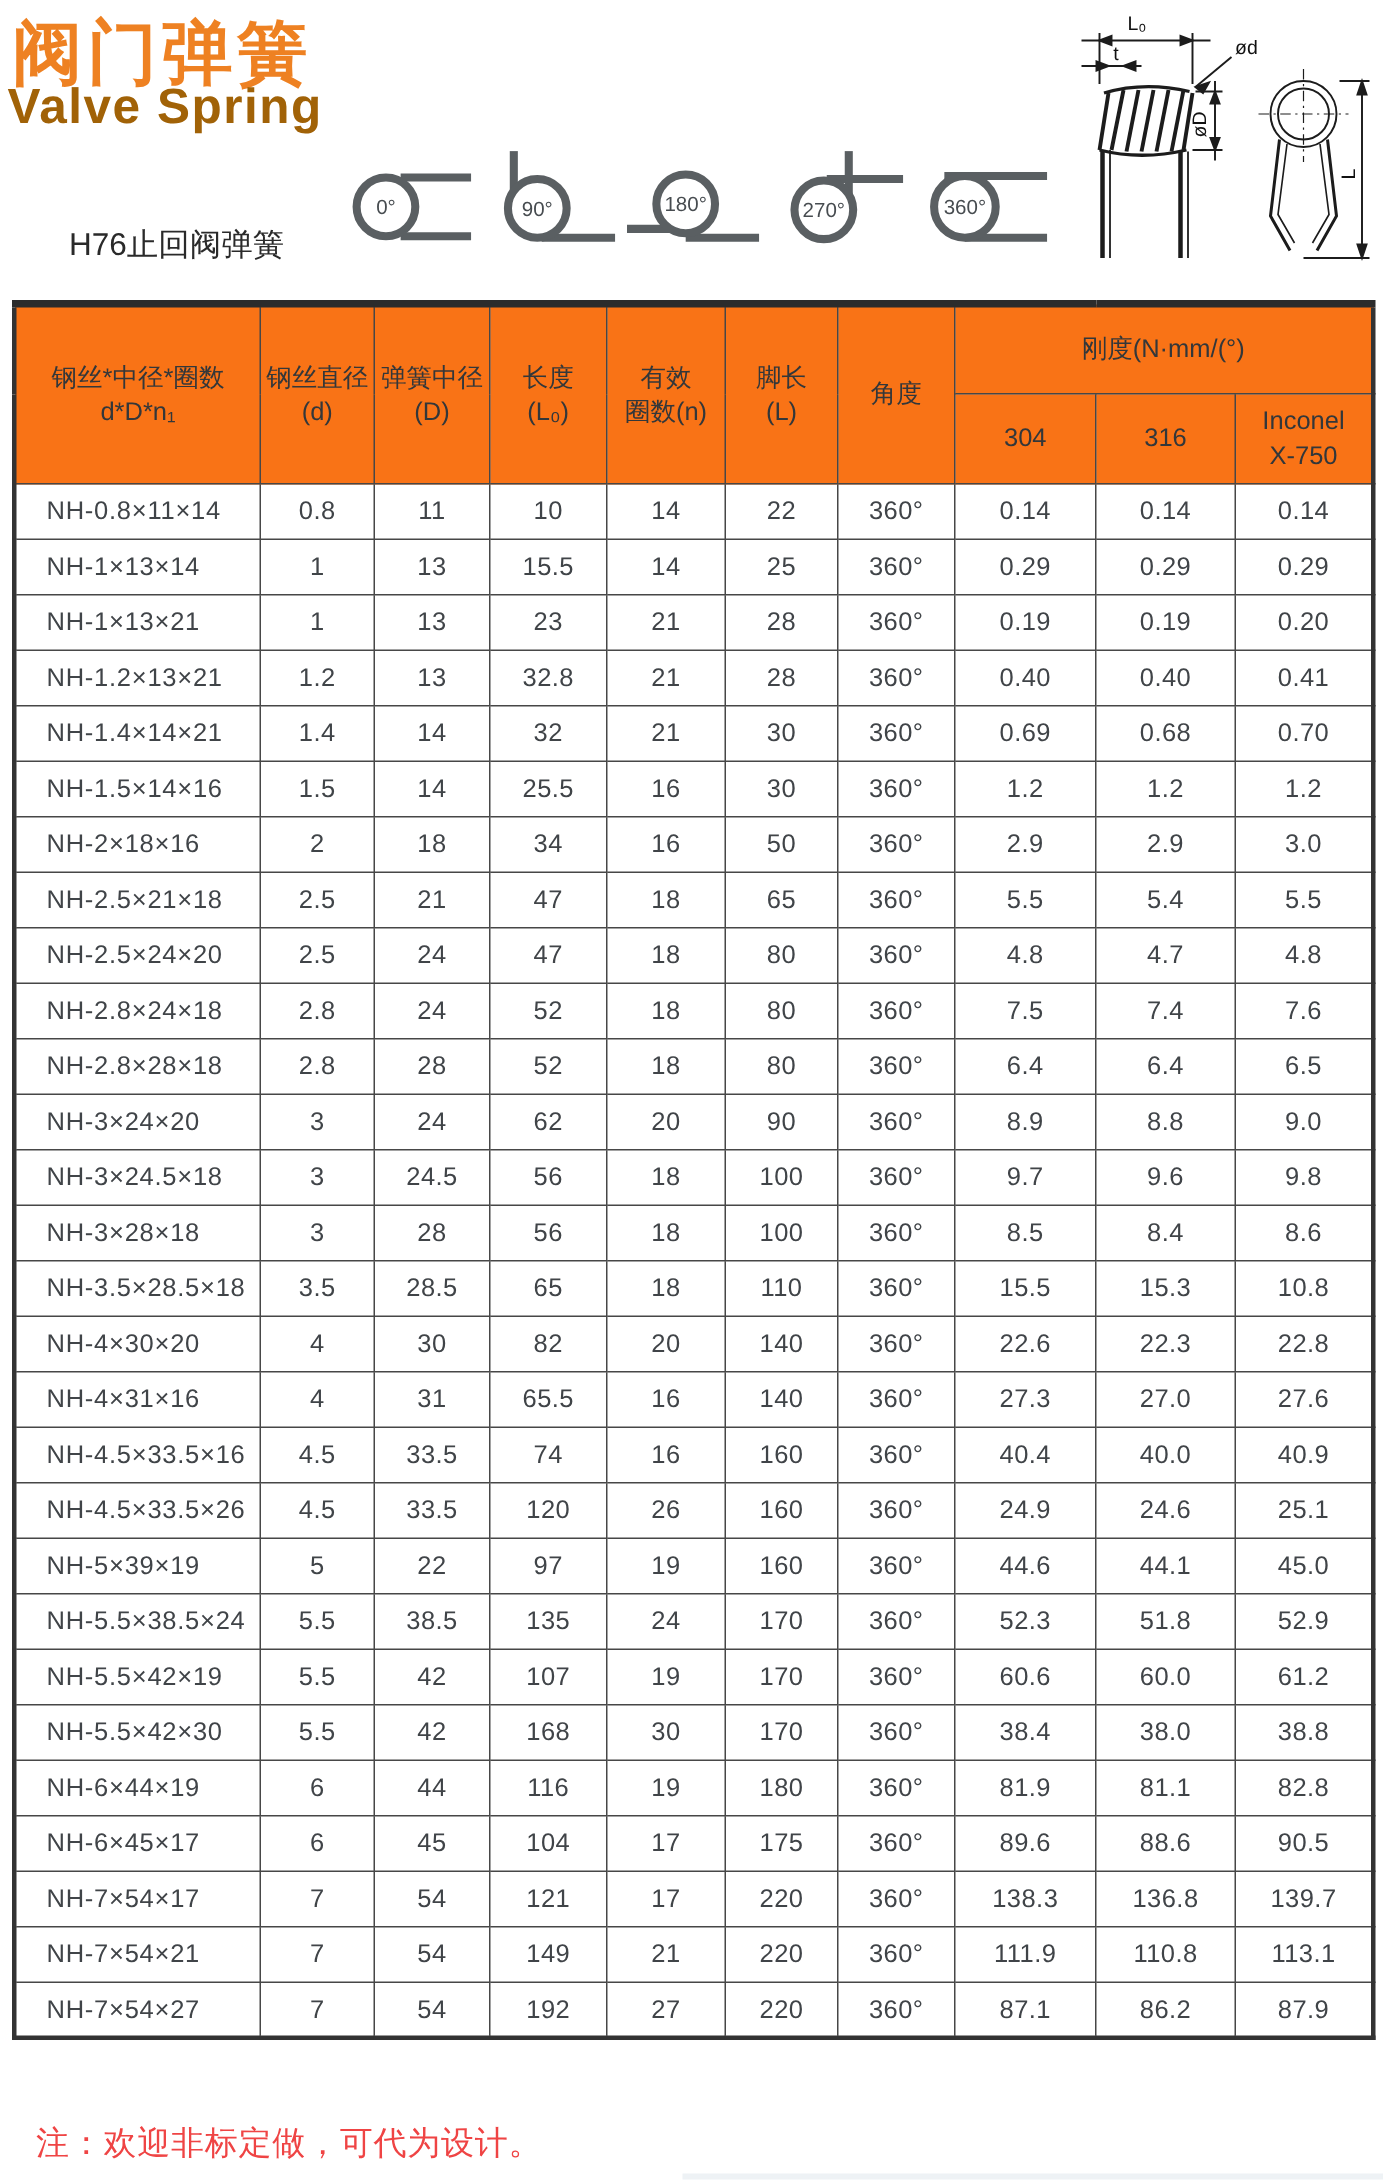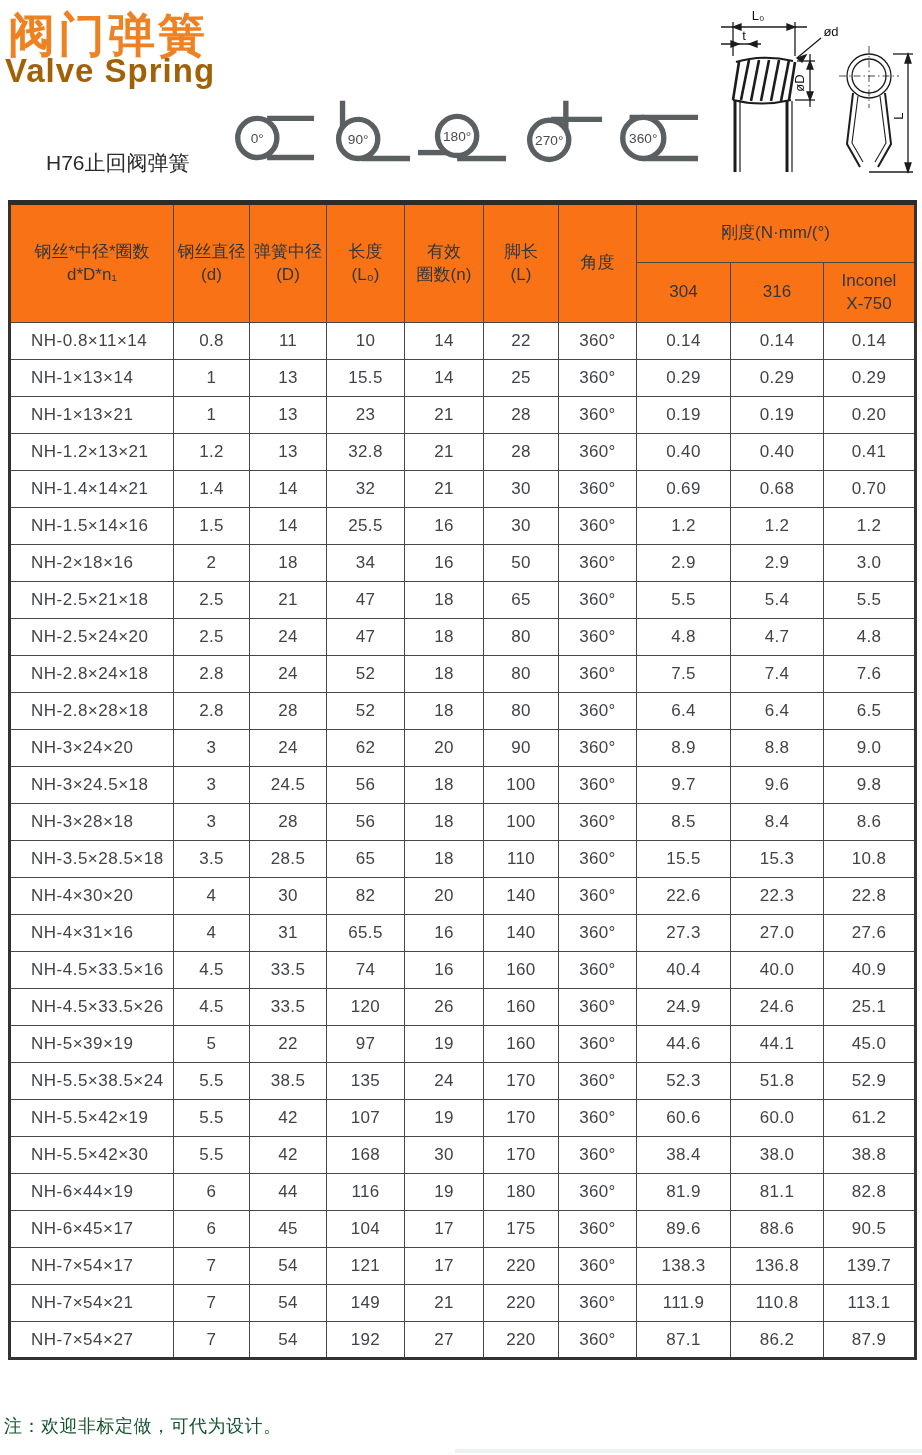--- a/index.html
+++ b/index.html
@@ -54,22 +54,22 @@
   table.spec th {
     background: #f97316;
     font-weight: normal; color: #33373a;
     white-space: pre-line; line-height: 1.35;
   }
   table.spec thead tr:first-child th { height: 60px; }
   table.spec thead tr:last-child  th { height: 60px; }
   table.spec td { height: 37px; color: #404448; letter-spacing: .3px; }
   table.spec td.model { text-align: left; padding-left: 20px; letter-spacing: .5px; }
   .note {
-    position: absolute; left: 4px; top: 1414px;
-    font-size: 18px; color: #14532d; letter-spacing: .5px;
+    position: absolute; left: 24px; top: 1414px;
+    font-size: 22px; color: #ef4444; letter-spacing: .5px;
   }
   .bottom-edge {
     position: absolute; left: 455px; top: 1449px;
     width: 467px; height: 4px; background: #eef2f5;
   }
 </style>
 </head>
 <body>
 
 <div class="title-zh">阀门弹簧</div>

